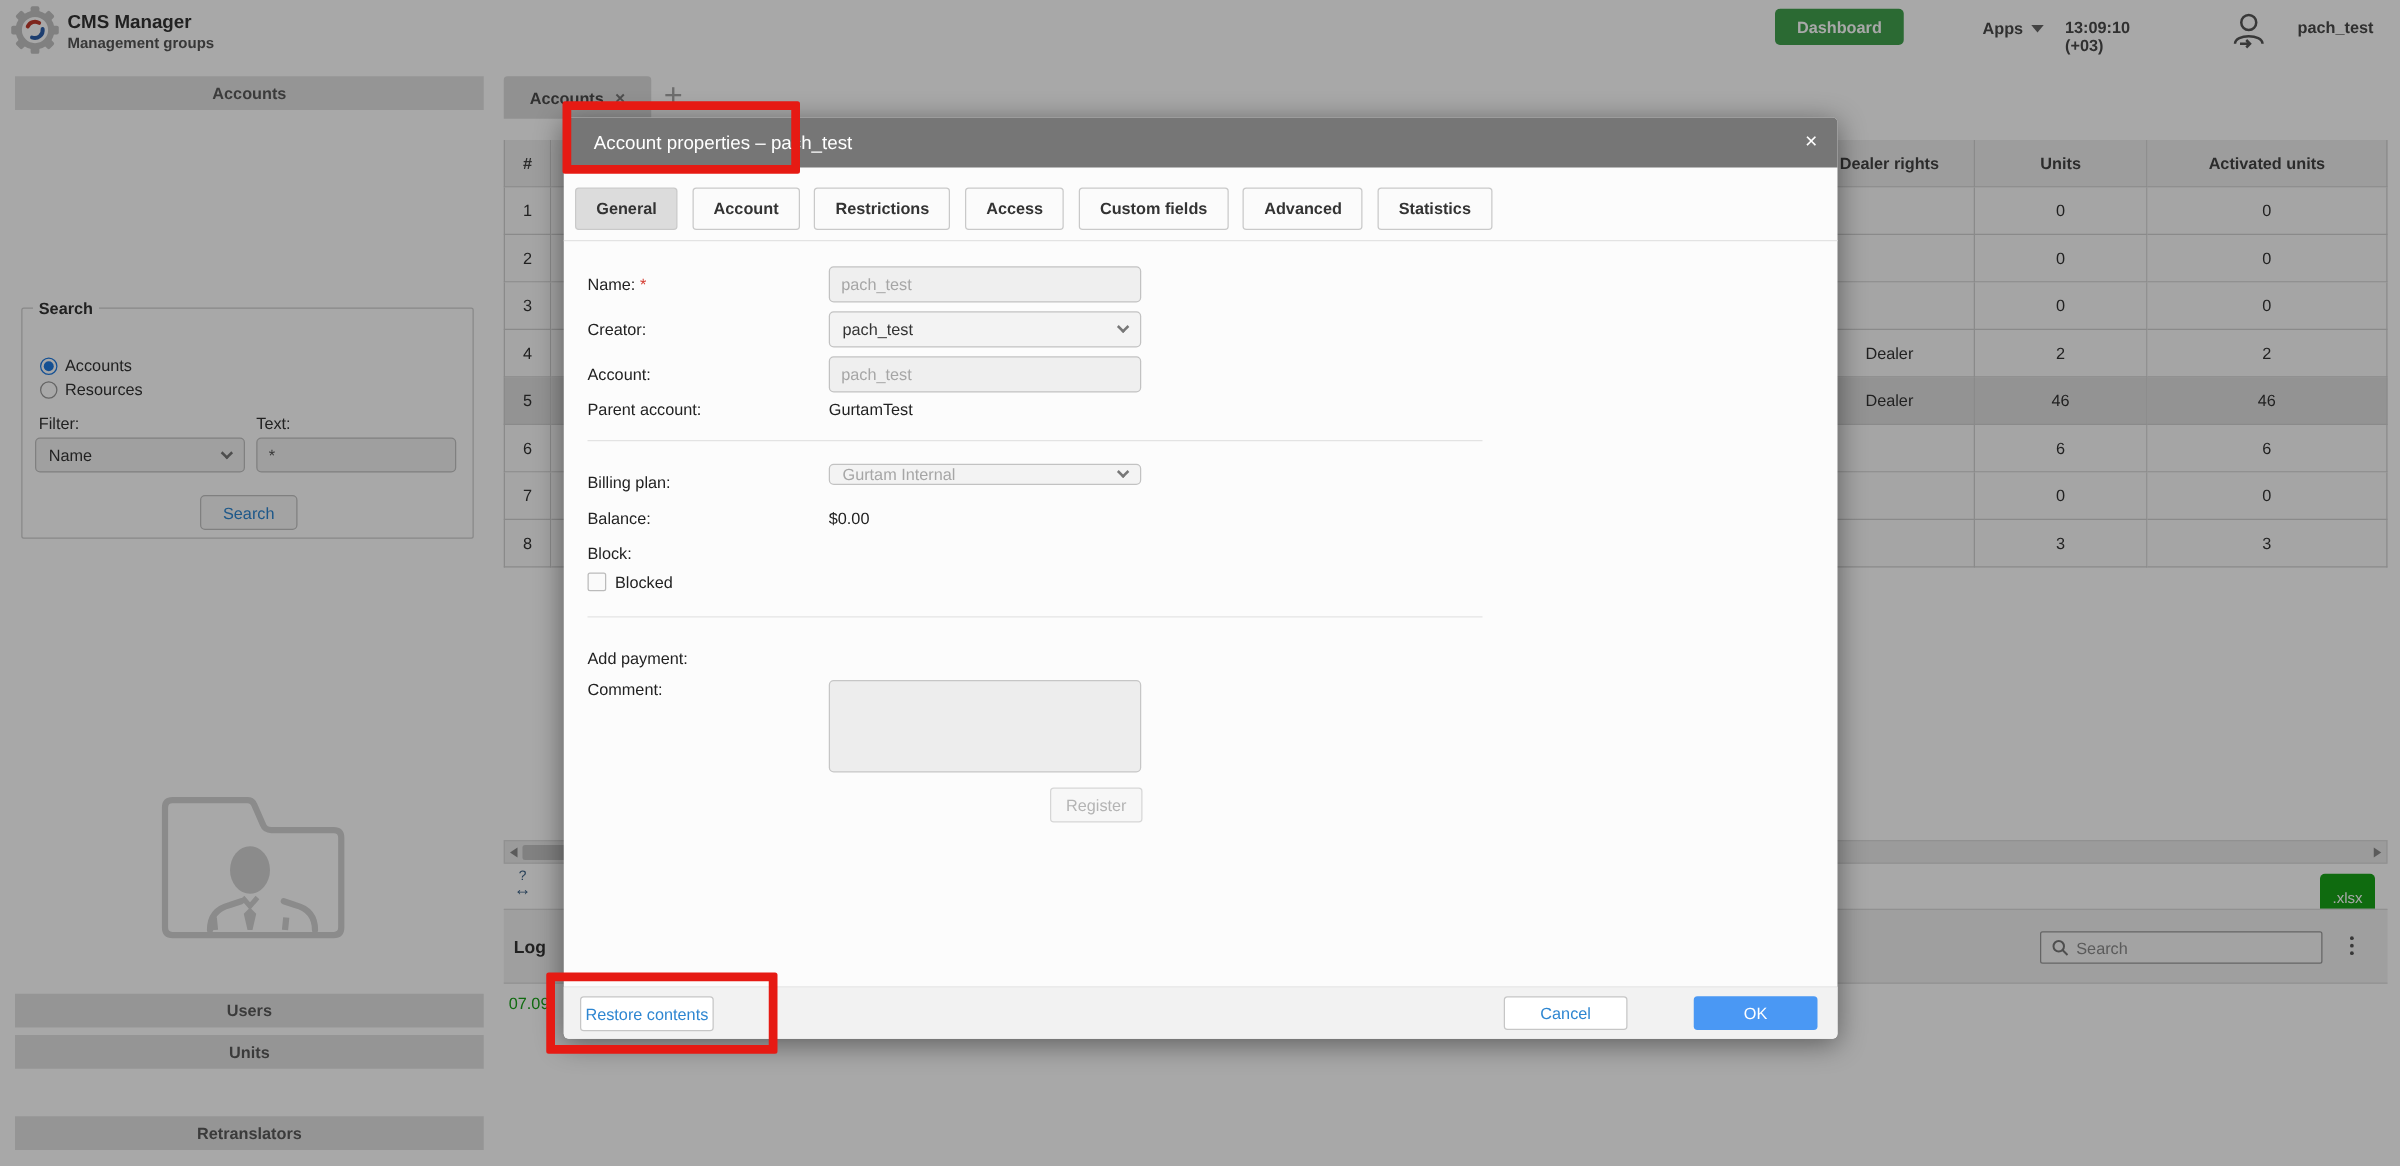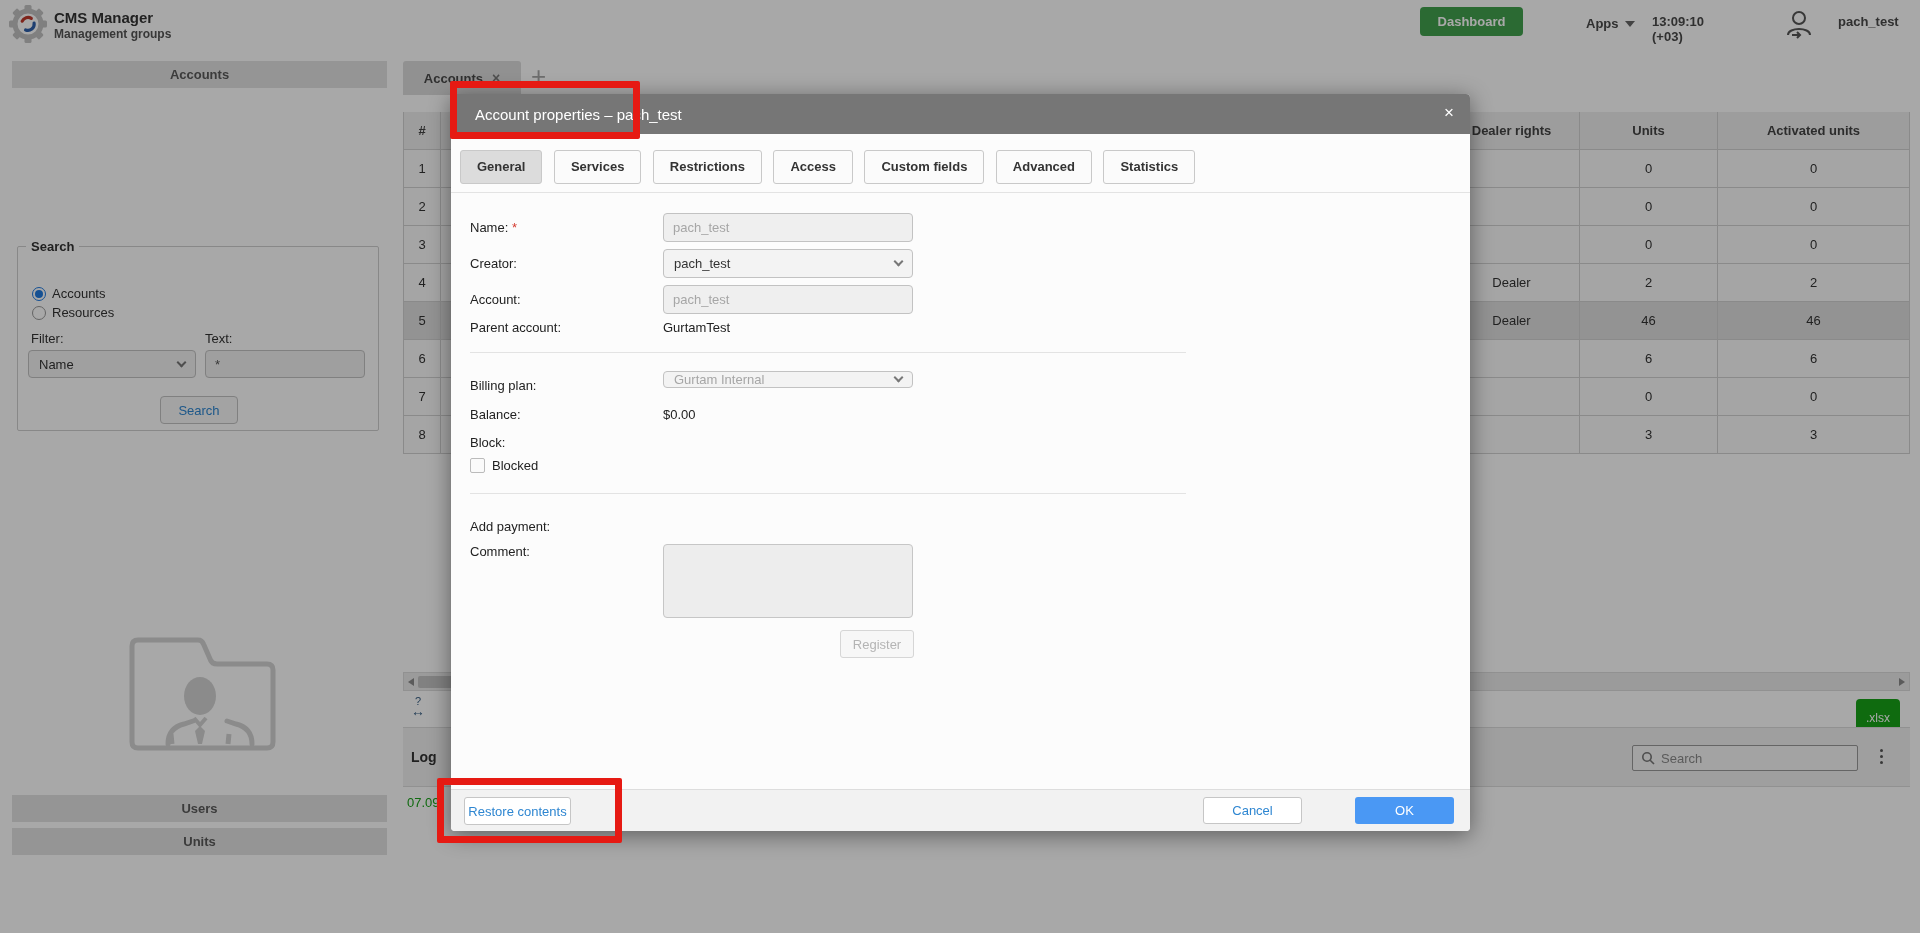--- a/index.html
+++ b/index.html
@@ -178,20 +178,21 @@
     <path d="M12,126 V30 q0,-6 6,-6 h60 q4,0 5.5,4 l7,16 q1.5,4 6.5,4 h50 q6,0 6,6 v72 q0,6 -6,6 H18 q-6,0 -6,-6 Z" fill="none" stroke="#d4d4d4" stroke-width="5" stroke-linejoin="round"></path>
     <ellipse cx="80" cy="80" rx="16" ry="19" fill="#d4d4d4"></ellipse>
     <path d="M48,128 q0,-16 16,-20 l9,-3 M107,105 l9,3 q16,4 16,20" fill="none" stroke="#d4d4d4" stroke-width="5" stroke-linecap="round"></path>
     <path d="M52,128 l-1,-10 M108,128 l1,-10" fill="none" stroke="#d4d4d4" stroke-width="5"></path>
     <path d="M74,102 l6,7 6,-7" fill="none" stroke="#d4d4d4" stroke-width="4"></path>
     <path d="M80,110 l5,5 -3,13 h-4 l-3,-13 Z" fill="#d4d4d4"></path>
   </svg>
 
   <div class="abs gray-bar" style="left:12px;top:795px;width:375px;height:27px">Users</div>
   <div class="abs gray-bar" style="left:12px;top:828px;width:375px;height:27px">Units</div>
+  <div class="abs gray-bar" style="left:12px;top:893px;width:375px;height:27px">Retranslators</div>
 
   <div class="abs tab" style="left:403px;top:61px;width:118px;height:34px">
     <span>Accounts</span>
       <span class="x">×</span>
   </div>
   <div class="abs plus" style="left:531px;top:63px">+</div>
 
   <div class="abs" style="left:403px;top:112px">
     <div class="thead">
       <span class="c-num">#</span>
@@ -289,21 +290,21 @@
 
   <div class="dim"></div>
 
   <div class="modal">
     <div class="m-titlebar">
       <span>Account properties – pach_test</span>
       <span class="m-close">×</span>
     </div>
     <div class="abs" style="left:9px;top:56px;white-space:nowrap">
       <span class="mtab active">General</span>
-      <span class="mtab">Services</span>
+      <span class="mtab">Account</span>
       <span class="mtab">Restrictions</span>
       <span class="mtab">Access</span>
       <span class="mtab">Custom fields</span>
       <span class="mtab">Advanced</span>
       <span class="mtab">Statistics</span>
     </div>
     <div class="abs" style="left:0;top:98px;right:0;border-top:1px solid #e3e3e3"></div>
 
     <div class="f-label" style="top:126px">
       <span>Name:</span> <span class="req">*</span>

